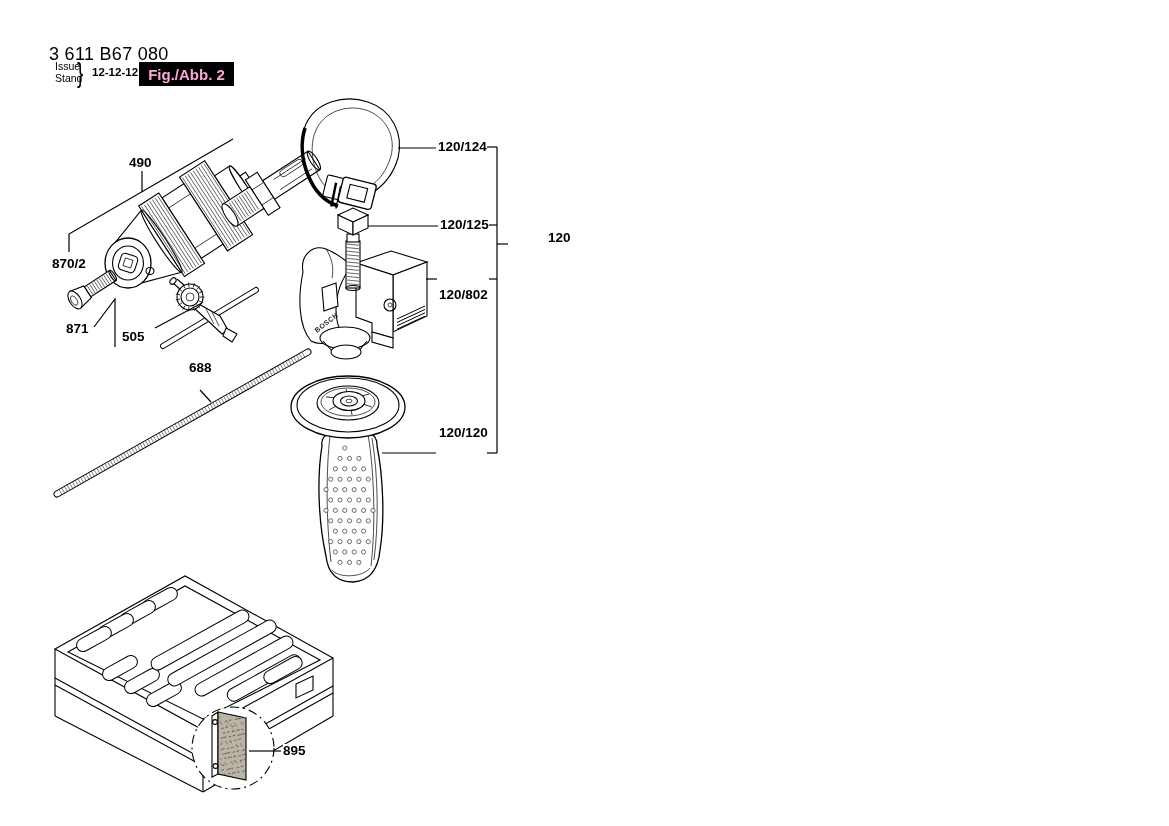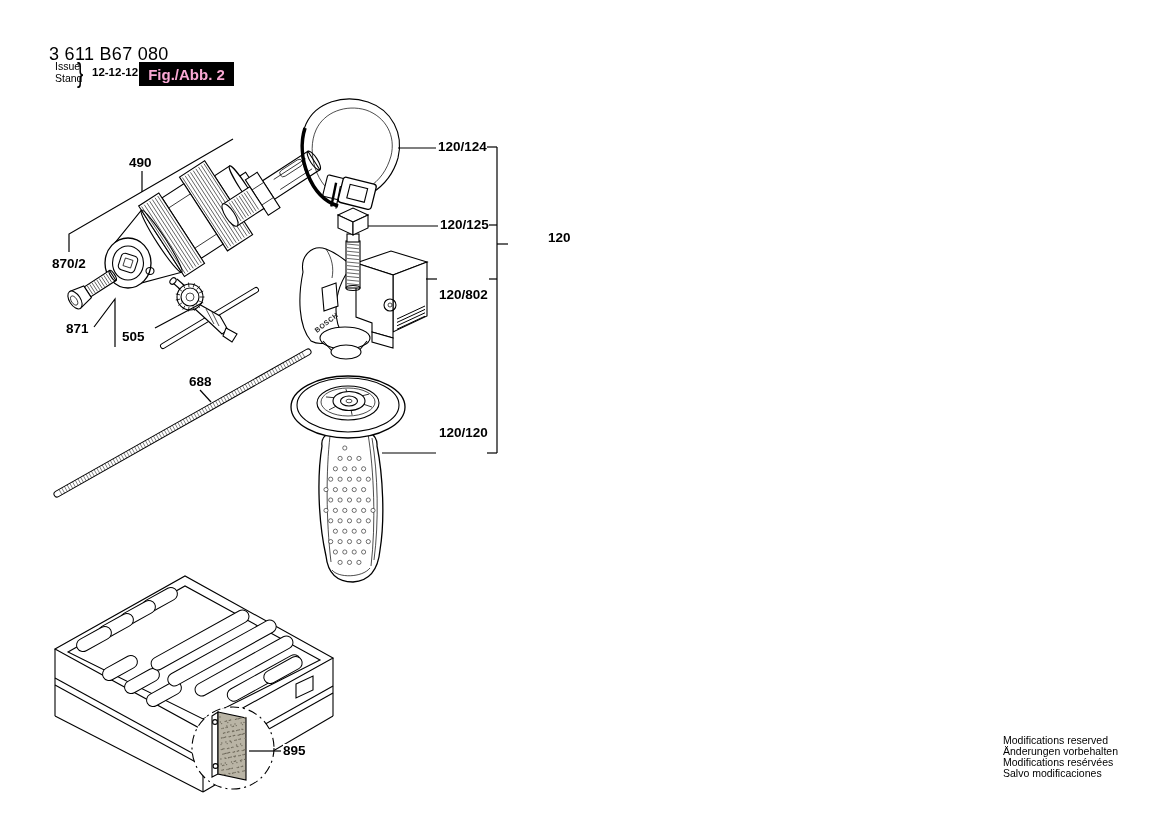--- a/index.html
+++ b/index.html
@@ -585,27 +585,21 @@
   <div class="brace">}</div>
   <div class="issuedate">12-12-12</div>
   <div class="figbox" id="figbox" style="background: rgb(0, 0, 0); color: #f9a8d4;">
     <span>Fig./Abb. 2</span>
   </div>
 
   <div class="callout" style="left:129px;top:156px;">490</div>
   <div class="callout" style="left:52px;top:257px;">870/2</div>
   <div class="callout" style="left:66px;top:322px;">871</div>
   <div class="callout" style="left:122px;top:330px;">505</div>
-  <div class="callout" style="left:189px;top:375px;">688</div>
+  <div class="callout" style="left:189px;top:361px;">688</div>
   <div class="callout" style="left:438px;top:140px;">120/124</div>
   <div class="callout" style="left:440px;top:218px;">120/125</div>
   <div class="callout" style="left:439px;top:288px;">120/802</div>
   <div class="callout" style="left:511px;top:231px;margin-left:37px;">120</div>
   <div class="callout" style="left:439px;top:426px;">120/120</div>
   <div class="callout" style="left:283px;top:744px;">895</div>
 
-  <div class="footer">
-    <div>Modifications reserved</div>
-    <div>Änderungen vorbehalten</div>
-    <div>Modifications resérvées</div>
-    <div>Salvo modificaciones</div>
-  </div>
 </div>
 
 </body></html>

